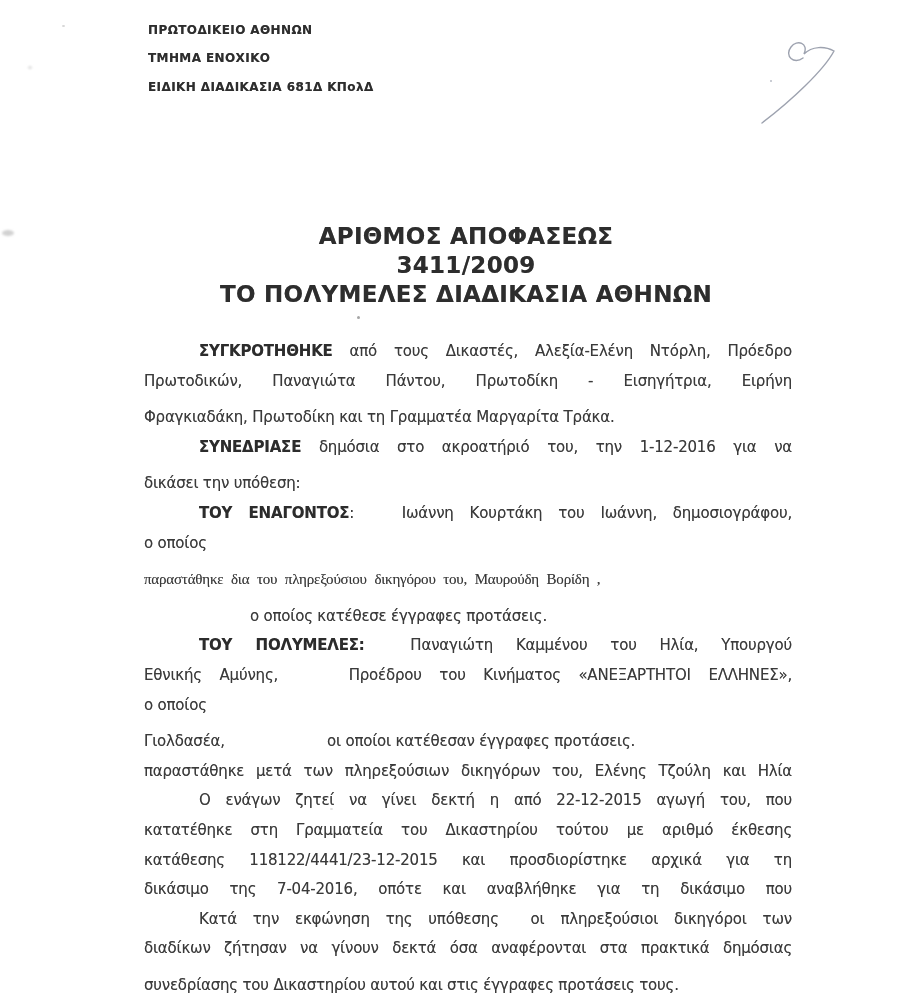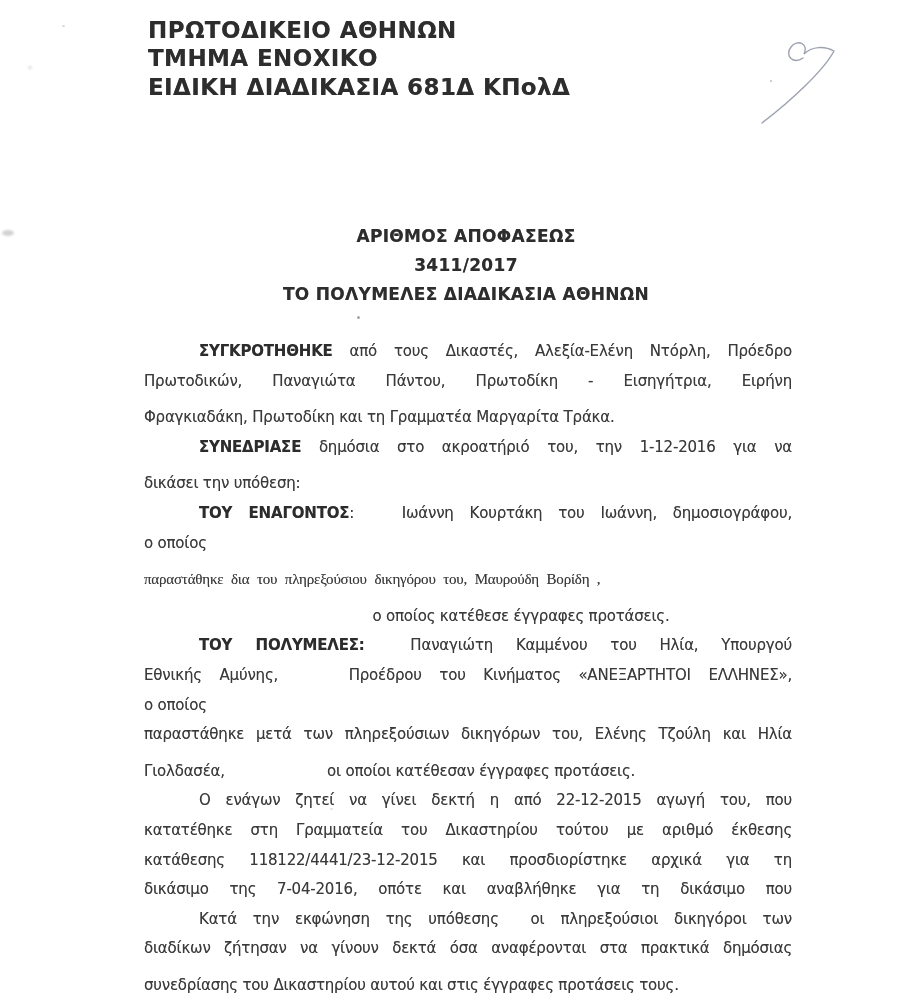--- a/index.html
+++ b/index.html
@@ -5,48 +5,48 @@
   html,body{margin:0;padding:0;}
   body{
     width:900px;height:1004px;position:relative;background:#ffffff;
     font-family:"DejaVu Sans", sans-serif;overflow:hidden;
   }
   .page{position:absolute;inset:0;background:#ffffff;}
 
   
   .hdr{
     position:absolute;left:148px;top:16px;
-    font-size:23px;font-weight:bold;line-height:28.4px;
+    font-size:12px;font-weight:bold;line-height:28.4px;
     color:#2d2d2d;letter-spacing:0.4px;
     text-shadow:0 0 0.5px rgba(45,45,45,.55);
     white-space:nowrap;
   }
 
   
   .ttl{
     position:absolute;left:142px;top:222px;width:648px;
-    text-align:center;font-size:17px;font-weight:bold;line-height:29px;
+    text-align:center;font-size:23px;font-weight:bold;line-height:29px;
     color:#2d2d2d;letter-spacing:0.3px;
     text-shadow:0 0 0.5px rgba(45,45,45,.55);
   }
 
   
   .bodyblock{
     position:absolute;left:144px;top:337px;width:648px;
     font-size:15px;line-height:29.6px;color:#3a3a3a;
     letter-spacing:-0.2px;
     text-shadow:0 0 0.5px rgba(58,58,58,.5);
   }
   .ln{position:relative;height:29.6px;overflow:visible;}
   .ln b{font-weight:bold;color:#2c2c2c;}
   .j{text-align:justify;text-align-last:justify;text-justify:inter-word;}
   .l{text-align:left;margin-top:7px;}
   .r{padding-right:10px;box-sizing:border-box;}
   .ind{text-indent:55px;}
-  .ind9{padding-left:106px;box-sizing:border-box;text-align:center;}
+  .ind9{padding-left:106px;box-sizing:border-box;}
   .ws4{word-spacing:4px;font-family:Liberation Serif, serif;}
   .ws2{word-spacing:2px;}
   .t2{position:absolute;left:183px;top:0;white-space:nowrap;}
 
   
   .handmark{position:absolute;left:740px;top:18px;width:170px;height:125px;}
 
   
   .speck{position:absolute;border-radius:50%;}
   .sp1{left:357px;top:316px;width:3px;height:3px;background:#8f8f8f;opacity:.8;}
@@ -66,39 +66,39 @@
     <div>ΕΙΔΙΚΗ ΔΙΑΔΙΚΑΣΙΑ 681Δ ΚΠολΔ</div>
   </div>
 
   <svg class="handmark" viewBox="0 0 170 125">
     <path d="M63 40 C54 47 44 38 51 29 C57 21 69 25 64 36 C72 28 85 28 94 33 C84 52 52 82 22 105" fill="none" stroke="#9298a6" stroke-width="1.4" stroke-linecap="round" opacity="0.9"></path>
     <circle cx="31" cy="63" r="1" fill="#b8bcc6"></circle>
   </svg>
 
   <div class="ttl">
     <div>ΑΡΙΘΜΟΣ ΑΠΟΦΑΣΕΩΣ</div>
-    <div>3411/2017</div>
+    <div>3411/2009</div>
     <div>ΤΟ ΠΟΛΥΜΕΛΕΣ ΔΙΑΔΙΚΑΣΙΑ ΑΘΗΝΩΝ</div>
   </div>
 
   <div class="bodyblock">
     <div class="ln j ind"><b>ΣΥΓΚΡΟΤΗΘΗΚΕ</b><span> από τους Δικαστές, Αλεξία-Ελένη Ντόρλη, Πρόεδρο</span></div>
     <div class="ln j"><span>Πρωτοδικών, Παναγιώτα Πάντου, Πρωτοδίκη - Εισηγήτρια, Ειρήνη</span></div>
     <div class="ln l"><span>Φραγκιαδάκη, Πρωτοδίκη και τη Γραμματέα Μαργαρίτα Τράκα.</span></div>
     <div class="ln j ind"><b>ΣΥΝΕΔΡΙΑΣΕ</b><span> δημόσια στο ακροατήριό του, την 1-12-2016 για να</span></div>
     <div class="ln l"><span>δικάσει την υπόθεση:</span></div>
     <div class="ln j ind"><b>ΤΟΥ ΕΝΑΓΟΝΤΟΣ</b><span>:&nbsp;&nbsp; Ιωάννη Κουρτάκη του Ιωάννη, δημοσιογράφου,</span></div>
     <div class="ln r"><span>ο οποίος</span></div>
     <div class="ln l ws4"><span>παραστάθηκε δια του πληρεξούσιου δικηγόρου του, Μαυρούδη Βορίδη&nbsp;,</span></div>
     <div class="ln l ind9"><span>ο οποίος κατέθεσε έγγραφες προτάσεις.</span></div>
     <div class="ln j ind"><b>ΤΟΥ ΠΟΛΥΜΕΛΕΣ:</b><span>&nbsp; Παναγιώτη Καμμένου του Ηλία, Υπουργού</span></div>
     <div class="ln j"><span>Εθνικής Αμύνης,&nbsp;&nbsp;&nbsp; Προέδρου του Κινήματος «ΑΝΕΞΑΡΤΗΤΟΙ ΕΛΛΗΝΕΣ»,</span></div>
     <div class="ln r"><span>ο οποίος</span></div>
+    <div class="ln l"><span>Γιολδασέα,</span><span class="t2">οι οποίοι κατέθεσαν έγγραφες προτάσεις.</span></div>
     <div class="ln j"><span>παραστάθηκε μετά των πληρεξούσιων δικηγόρων του, Ελένης Τζούλη και Ηλία</span></div>
-    <div class="ln l"><span>Γιολδασέα,</span><span class="t2">οι οποίοι κατέθεσαν έγγραφες προτάσεις.</span></div>
     <div class="ln j ind"><span>Ο ενάγων ζητεί να γίνει δεκτή η από 22-12-2015 αγωγή του, που</span></div>
     <div class="ln j"><span>κατατέθηκε στη Γραμματεία του Δικαστηρίου τούτου με αριθμό έκθεσης</span></div>
     <div class="ln j"><span>κατάθεσης 118122/4441/23-12-2015 και προσδιορίστηκε αρχικά για τη</span></div>
     <div class="ln j"><span>δικάσιμο της 7-04-2016, οπότε και αναβλήθηκε για τη δικάσιμο που</span></div>
     <div class="ln j ind"><span>Κατά την εκφώνηση της υπόθεσης&nbsp; οι πληρεξούσιοι δικηγόροι των</span></div>
     <div class="ln j"><span>διαδίκων ζήτησαν να γίνουν δεκτά όσα αναφέρονται στα πρακτικά δημόσιας</span></div>
     <div class="ln l"><span>συνεδρίασης του Δικαστηρίου αυτού και στις έγγραφες προτάσεις τους.</span></div>
   </div>
 
   <div class="speck sp1"></div>

